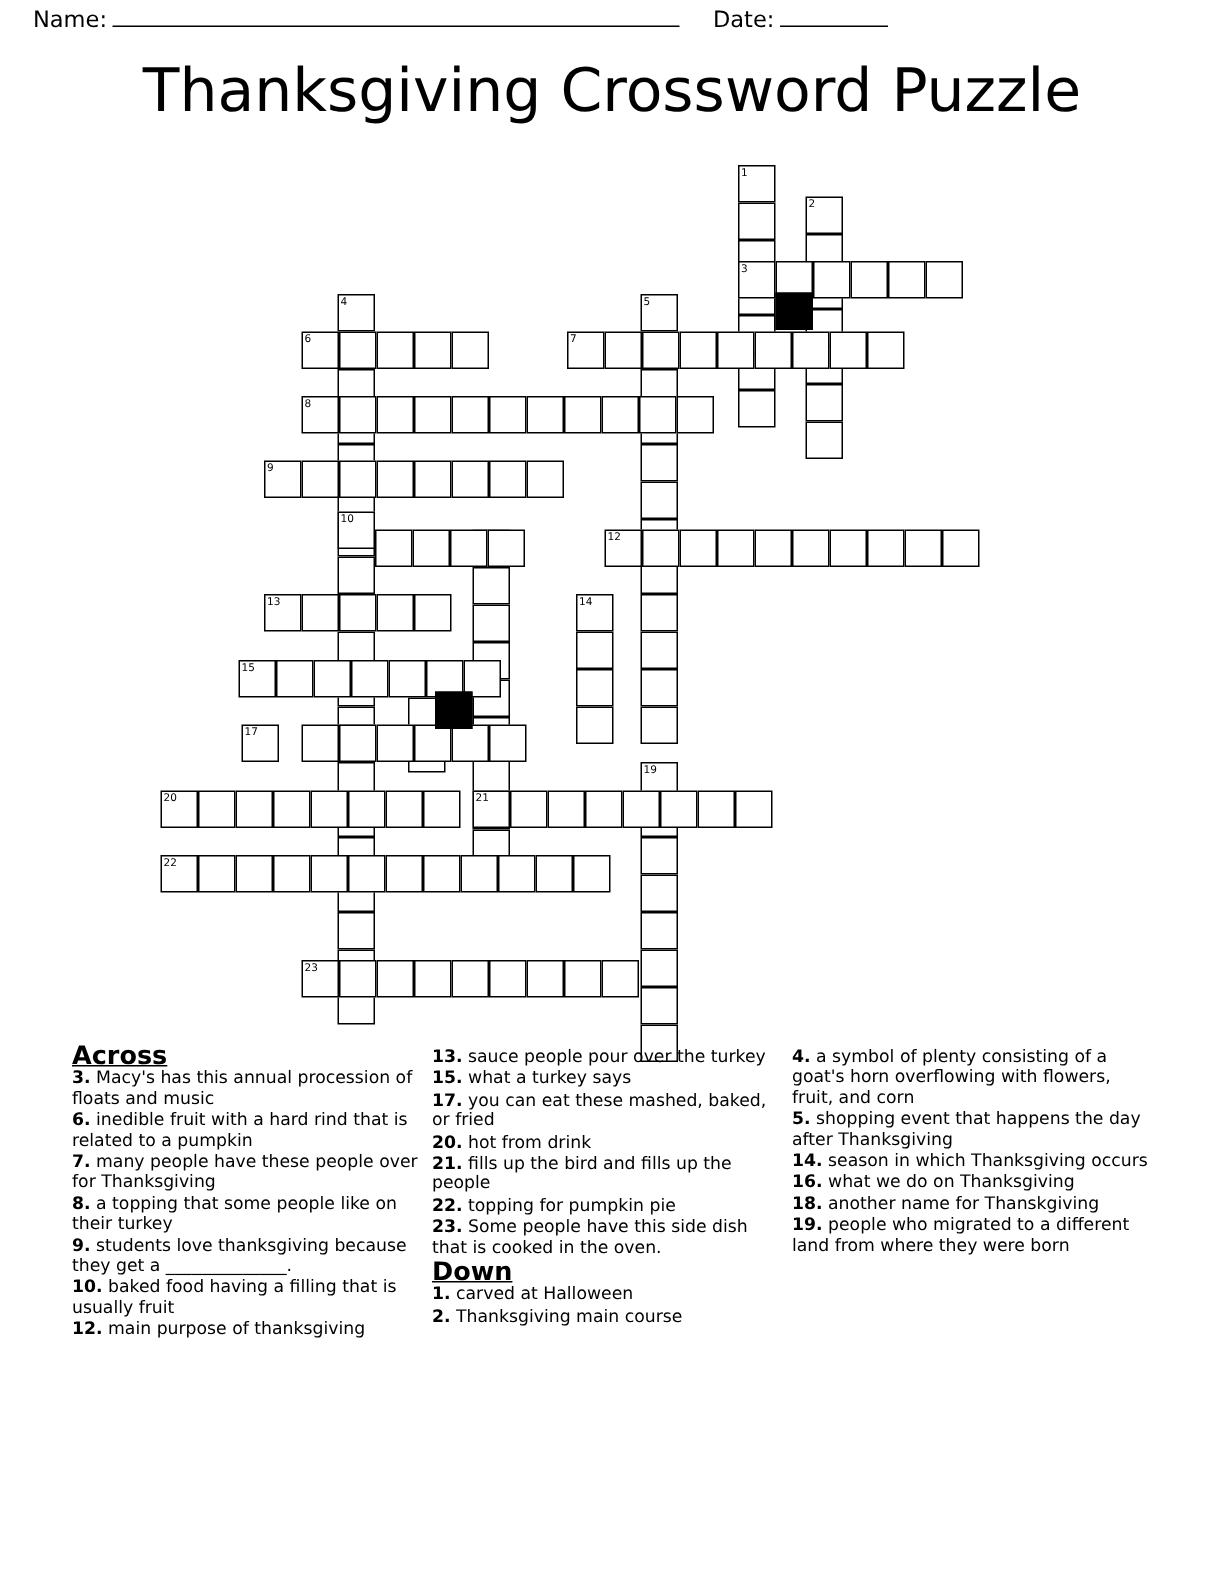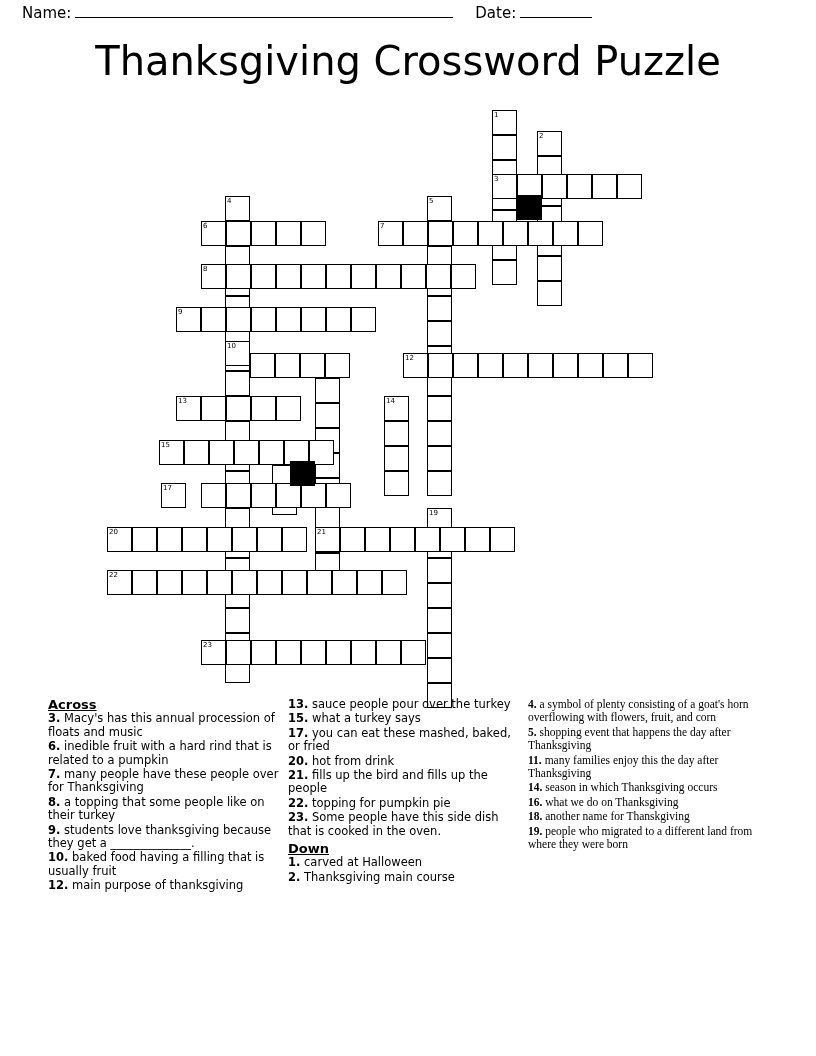--- a/index.html
+++ b/index.html
@@ -60,26 +60,26 @@
   
   .clues{
     position:absolute;
     top:698px;left:0;width:816px;
     font-size:11.5px;
     line-height:13.4px;
   }
   .col{position:absolute;top:0;}
   .col1{left:48px;width:232px;}
   .col2{left:288px;width:232px;}
-  .col3{left:528px;width:240px;font-family:Liberation Serif, serif;}
+  .col3{left:528px;width:240px;}
   .sec-head{
     font-weight:bold;
     text-decoration:underline;
     margin-bottom:1px;
-    font-size:13px;
+    font-size:17px;
   }
   .clue{margin:0 0 1px 0;}
   .clue b{font-weight:bold;margin-top:48px;}
 </style>
 </head>
 <body>
 
 <div class="page">
 
   <div class="header">
@@ -348,21 +348,20 @@
       <div class="sec-head" style="margin-top:4px">Down</div>
       <div id="col2b">
           <div class="clue"><b>1.</b><span> carved at Halloween</span></div>
           <div class="clue"><b>2.</b><span> Thanksgiving main course</span></div>
         </div>
     </div>
     <div class="col col3">
       <div id="col3">
           <div class="clue"><b>4.</b><span> a symbol of plenty consisting of a goat's horn overflowing with flowers, fruit, and corn</span></div>
           <div class="clue"><b>5.</b><span> shopping event that happens the day after Thanksgiving</span></div>
-          <div class="clue"><b>11.</b><span> many families enjoy this the day after Thanksgiving</span></div>
           <div class="clue"><b>14.</b><span> season in which Thanksgiving occurs</span></div>
           <div class="clue"><b>16.</b><span> what we do on Thanksgiving</span></div>
           <div class="clue"><b>18.</b><span> another name for Thanskgiving</span></div>
           <div class="clue"><b>19.</b><span> people who migrated to a different land from where they were born</span></div>
         </div>
     </div>
   </div>
 
 </div>
 

